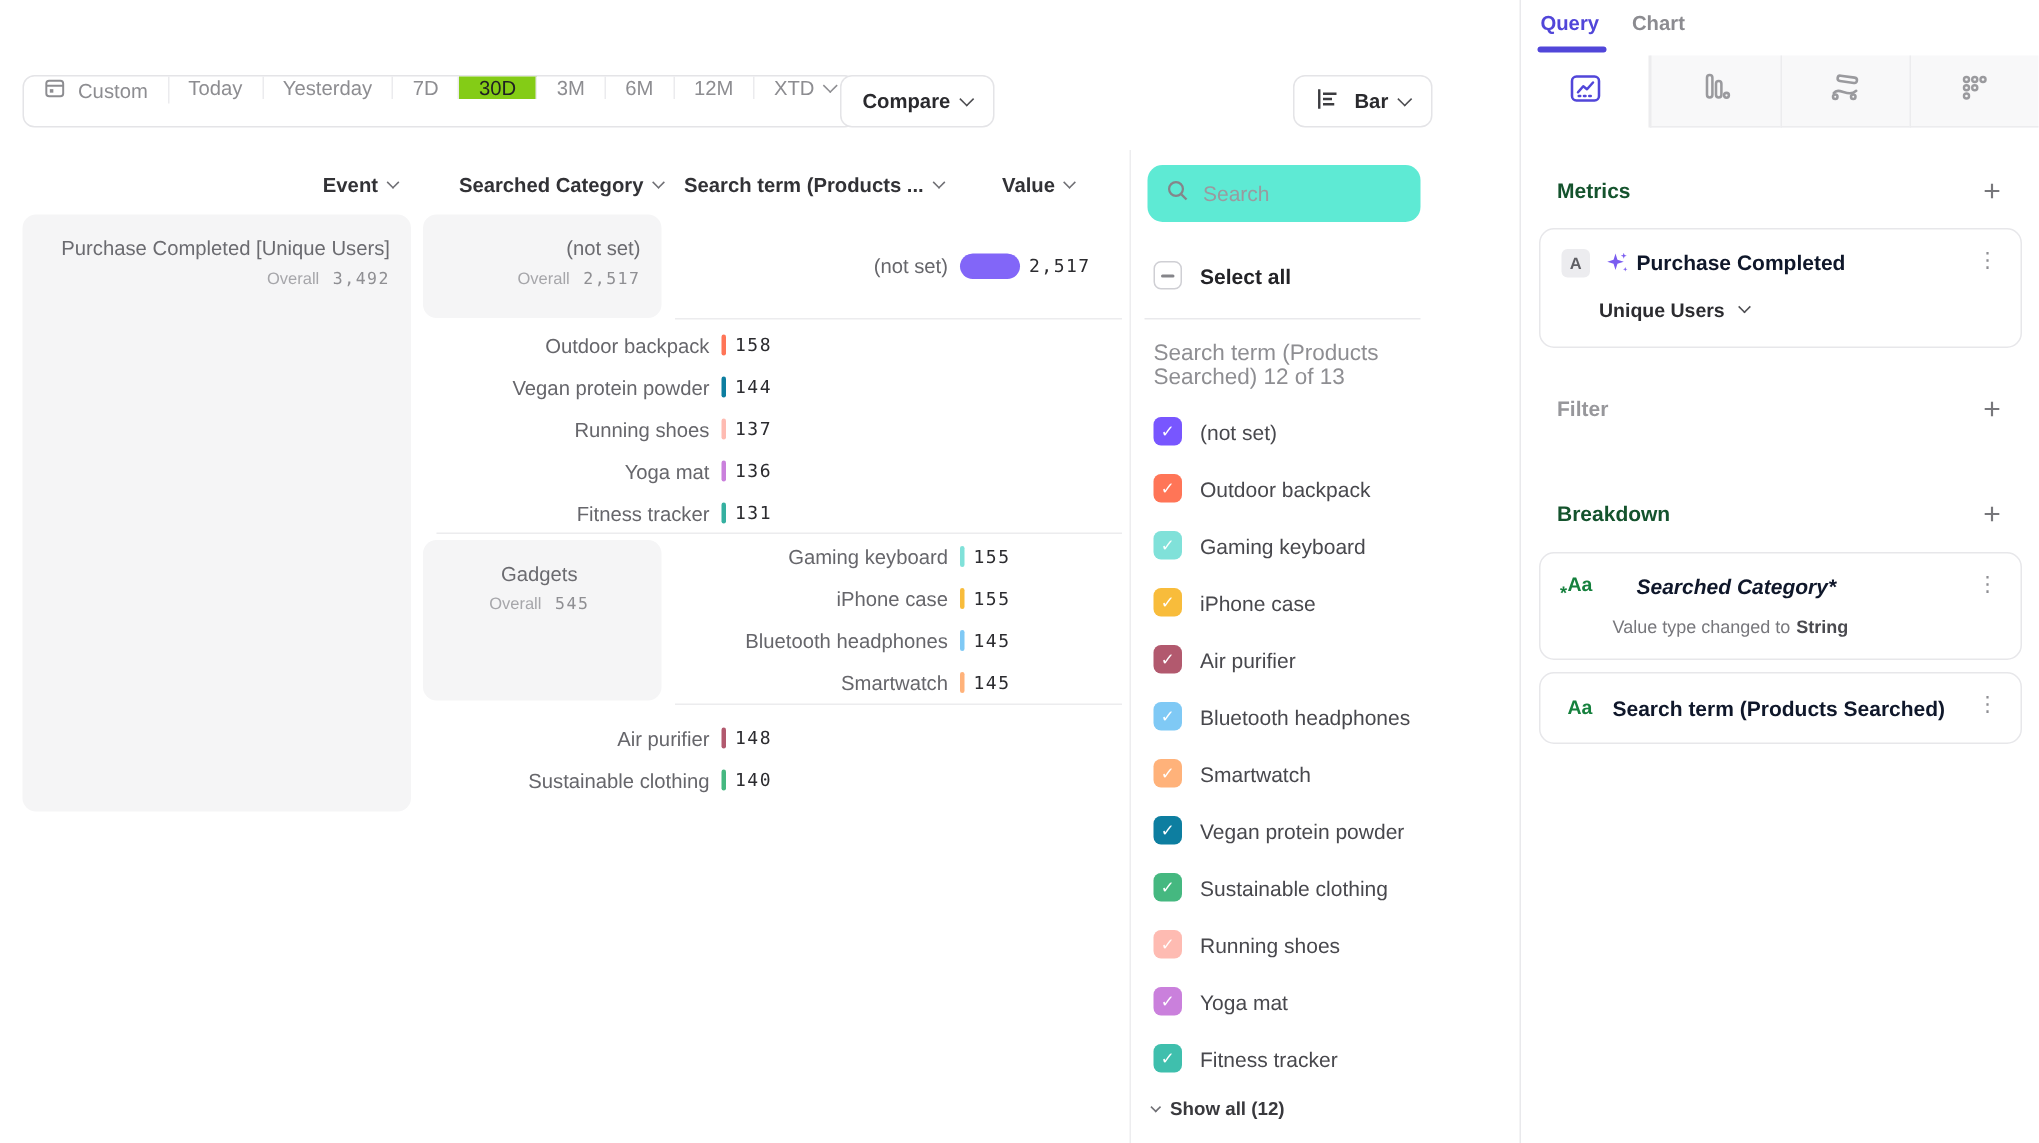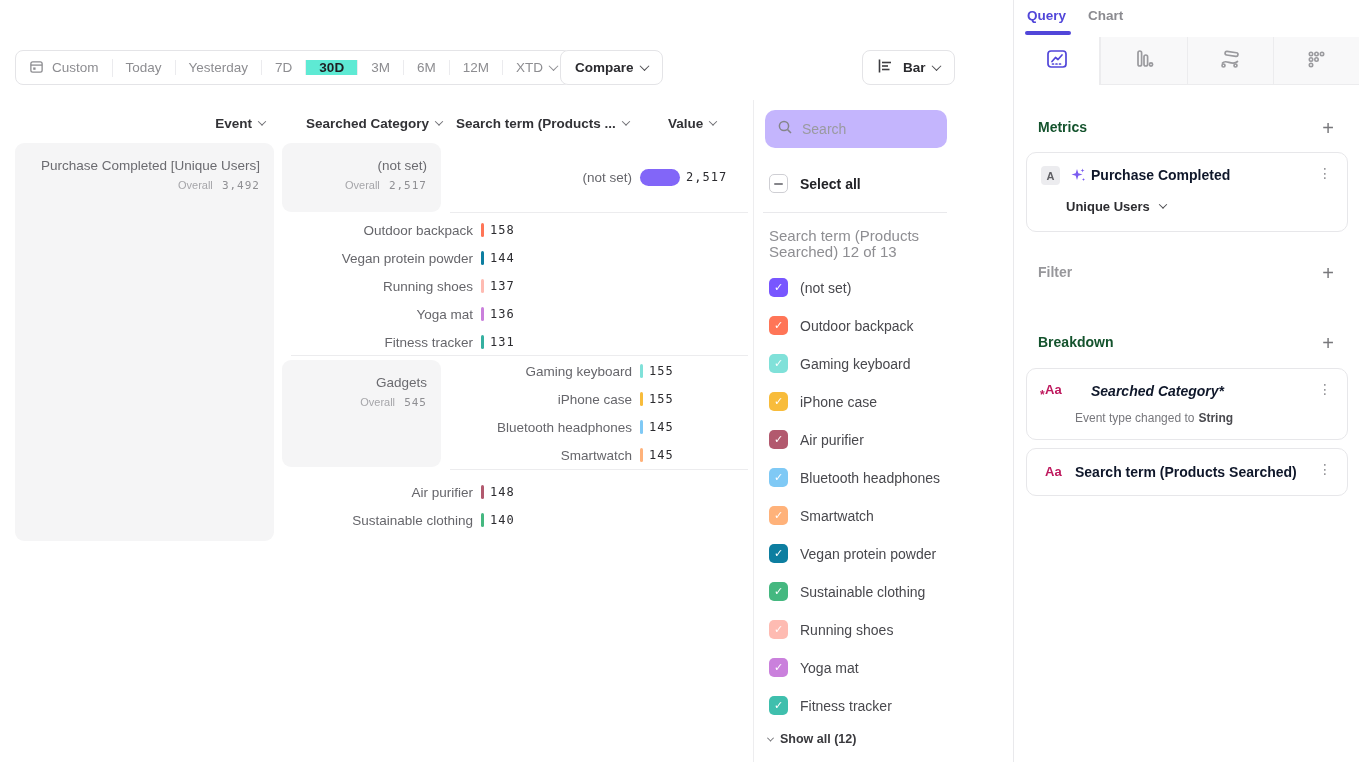--- a/index.html
+++ b/index.html
@@ -7,26 +7,26 @@
               font-family:"Liberation Sans","DejaVu Sans",sans-serif; }
   .abs { position:absolute; }
   .mono { font-family:"DejaVu Sans Mono","Liberation Mono",monospace; }
 
   
   .chev { display:inline-block; width:7px; height:7px;
           border-right:1.6px solid currentColor; border-bottom:1.6px solid currentColor;
           transform:rotate(45deg) translate(-1px,-1px); margin-left:7px; vertical-align:2px; }
 
   
-  .date-group { left:15px; top:50px; height:35px; display:flex; align-items:center;
+  .date-group { left:15px; top:50px; height:35px; display:flex; align-items:flex-start;
                 border:1px solid #e4e4e7; border-radius:8px; background:#fff; }
   .date-seg { display:flex; align-items:center; padding:0 13px; font-size:13.5px;
               color:#8d8d91; border-right:1px solid #ebebee; cursor:pointer; white-space:nowrap; }
   .date-seg:last-child { border-right:none; }
-  .date-seg.selected { background:#5eead4; color:#1f1f23; font-weight:bold; }
+  .date-seg.selected { background:#84cc16; color:#1f1f23; font-weight:normal; }
   .date-seg svg { margin-right:8px; }
   .btn { position:absolute; height:35px; display:flex; align-items:center; padding:0 14px;
          border:1px solid #e4e4e7; border-radius:8px; font-size:13.5px; font-weight:bold;
          color:#2a2a2e; background:#fff; cursor:pointer; }
   .btn .chev { color:#4c4c50; }
   #compare-btn { left:560px; top:50px; }
   #charttype-btn { left:862px; top:50px; }
   #charttype-btn svg { margin-right:9px; }
 
   
@@ -45,31 +45,31 @@
   .overall-line .num { color:#8f8f93; font-size:11px; letter-spacing:1px; margin-left:6px; }
 
   #table-body { left:282px; top:143px; width:466px; }
   .group { display:flex; }
   .cat-cell { width:159px; background:#f5f5f6; border-radius:9px; padding:14px 14px 0 10px;
               text-align:right; flex:0 0 159px; }
   .rows { flex:1; margin-left:9px; }
   .group.g0 .rows, .group.g1 .rows, .group.g2 .rows { border-bottom:1px solid #ececee; }
   .group.g0 { height:70px; }  .group.g0 .cat-cell { height:69px; margin-top:0; }  .group.g0 .rows { padding-top:20px; }
   .group.g1 { height:143px; } .group.g1 .cat-cell { height:132px; margin-top:7px; } .group.g1 .rows { padding-top:3px; }
-  .group.g2 { height:114px; } .group.g2 .cat-cell { height:107px; margin-top:4px; } .group.g2 .rows { padding-top:1px; }
+  .group.g2 { height:114px; } .group.g2 .cat-cell { height:107px; margin-top:4px;text-align:center; } .group.g2 .rows { padding-top:1px; }
   .group.g3 { height:71px; }  .group.g3 .cat-cell { height:66px; margin-top:5px; }  .group.g3 .rows { padding-top:8px; }
   .trow { display:flex; align-items:center; height:28px; }
   .term-label { flex:0 0 182px; text-align:right; font-size:13.5px; color:#66666b; white-space:nowrap; }
   .bar { display:inline-block; height:14px; border-radius:1.5px; margin-left:8px; flex:0 0 auto; }
   .bar.big { height:17px; border-radius:8.5px; }
   .value-text { margin-left:6px; font-size:12px; color:#2b2b2f; letter-spacing:1px; }
 
   
   #filter-panel { left:753px; top:100px; width:260px; height:662px; border-left:1px solid #ededef; }
-  #search-box { position:absolute; left:11px; top:10px; width:182px; height:38px; background:#c4b5fd;
+  #search-box { position:absolute; left:11px; top:10px; width:182px; height:38px; background:#5eead4;
                 border-radius:10px; display:flex; align-items:center; padding:0 12px; }
   #search-box input { border:none; outline:none; background:transparent; font-size:14px; color:#3a3a3e;
                       width:130px; margin-left:9px; font-family:inherit; }
   #search-box input::placeholder { color:#9a9a9f; }
   #select-all { position:absolute; left:15px; top:74px; display:flex; align-items:center; cursor:pointer; }
   .cbox { width:19px; height:19px; border-radius:5px; display:flex; align-items:center;
           justify-content:center; flex:0 0 19px; }
   .cbox.empty { background:#fff; border:1.5px solid #cfcfd4; }
   .cbox.empty .minus-bar { width:9px; height:2px; background:#85858a; border-radius:1px; }
   #select-all .lbl { margin-left:12px; font-size:14px; font-weight:bold; color:#232327; }
@@ -123,21 +123,21 @@
   .card-title { position:absolute; left:64px; top:14px; font-size:14px; font-weight:bold; color:#0f172a;
                 white-space:nowrap; }
   #measure-row { position:absolute; left:39px; top:46px; font-size:13px; font-weight:bold; color:#2c2c30;
                  cursor:pointer; }
   #measure-row .chev { width:6px; height:6px; color:#4c4c50; }
   #metrics-heading { top:119px; } #metrics-plus { top:117px; }
   #filter-heading { top:264px; }  #filter-plus { top:262px; }
   #breakdown-heading { top:334px; } #breakdown-plus { top:332px; }
   #bd-card-1 { top:368px; height:72px; }
   #bd-card-2 { top:448px; height:48px; }
-  .aa-icon { position:absolute; left:18px; top:13px; font-size:13px; font-weight:bold; color:#be185d; }
+  .aa-icon { position:absolute; left:18px; top:13px; font-size:13px; font-weight:bold; color:#15803d; }
   .aa-icon.modified::after { content:"*"; position:absolute; left:-5px; bottom:-5px; font-size:12px; }
   .card-title.italic { font-style:italic; }
   #bd-note { position:absolute; left:48px; top:42px; font-size:12px; color:#77777c; }
   #bd-note .strong { color:#4a4a4f; font-weight:bold; margin-left:4px; }
   #bd-card-2 .card-title { left:48px; top:15px; font-weight:bold; }
   #bd-card-2 .aa-icon { top:15px; }
 </style>
 </head>
 <body>
 
@@ -489,21 +489,21 @@
   <div class="plus-btn" id="filter-plus"></div>
 
   <div class="side-heading" id="breakdown-heading">Breakdown</div>
   <div class="plus-btn" id="breakdown-plus"></div>
 
   <div class="side-card" id="bd-card-1">
     <span class="aa-icon modified">Aa</span>
     <span class="card-title italic">Searched Category*</span>
     <span class="kebab"></span>
     <span id="bd-note">
-      <span>Event type changed to</span><span class="strong">String</span>
+      <span>Value type changed to</span><span class="strong">String</span>
     </span>
   </div>
 
   <div class="side-card" id="bd-card-2">
     <span class="aa-icon">Aa</span>
     <span class="card-title">Search term (Products Searched)</span>
     <span class="kebab"></span>
   </div>
 </div>
 

